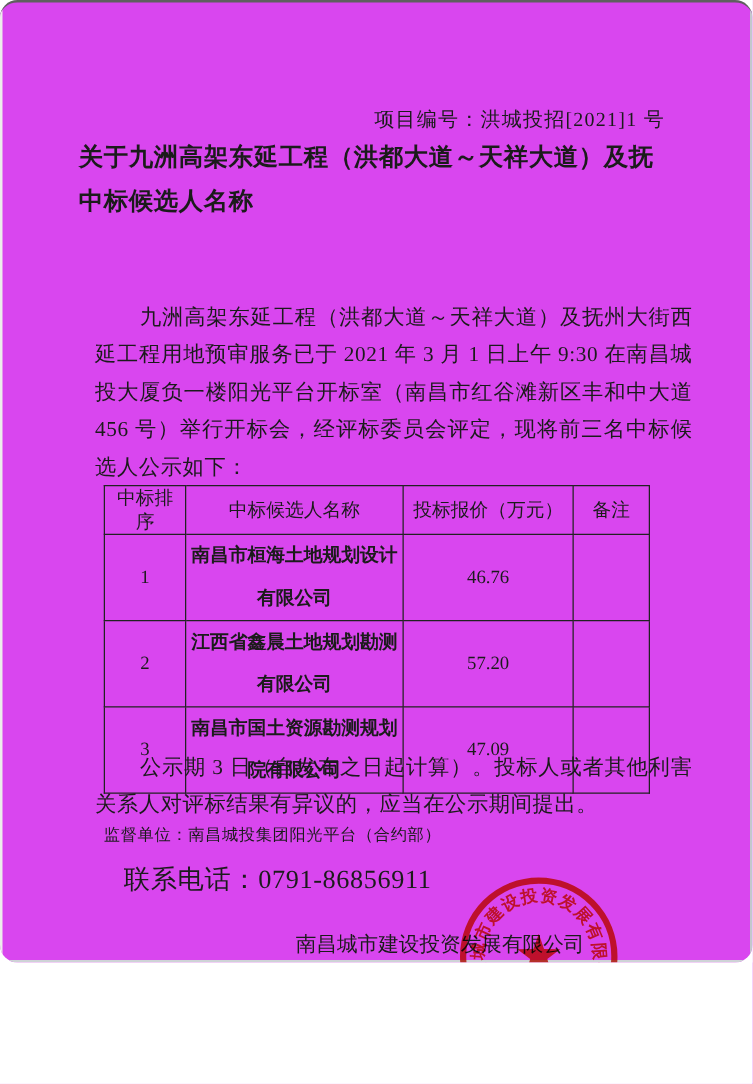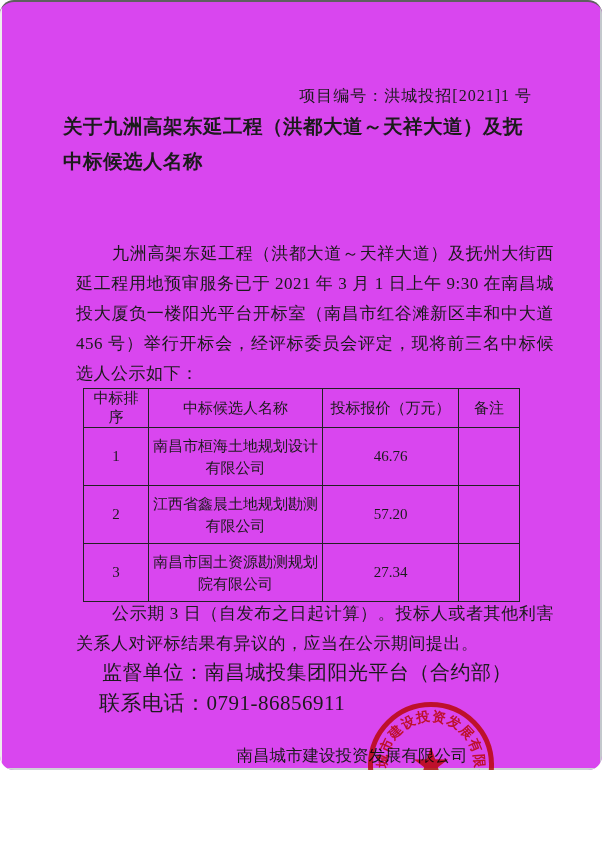--- a/index.html
+++ b/index.html
@@ -35,23 +35,23 @@
   .bid-table {
     position:absolute; top:386px; left:83px;
     border-collapse:collapse; table-layout:fixed; font-size:15px;
   }
   .bid-table th, .bid-table td {
     border:1px solid #222; text-align:center; vertical-align:middle;
     font-weight:normal; padding:0 4px; overflow:hidden;
   }
   .bid-table thead tr { height:28px; }
   .bid-table tbody tr { height:58px; }
-  .bid-table td.name-cell { line-height:22px; }
+  .bid-table td.name-cell { line-height:34px;font-weight:bold; }
 
-  .supervisor { position:absolute; top:657px; left:102px; font-size:20px; letter-spacing:0.5px; white-space:nowrap; }
+  .supervisor { position:absolute; top:657px; left:83px; font-size:13px; letter-spacing:0.5px; white-space:nowrap; }
   .phone      { position:absolute; top:687px; left:99px; font-size:21px; letter-spacing:0.5px; white-space:nowrap; }
 
   .sig-company { position:absolute; top:743px; left:230px; width:244px; text-align:center; font-size:16.5px; white-space:nowrap; }
   .sig-date    { position:absolute; top:775px; left:230px; width:244px; text-align:right; font-size:16.5px; white-space:nowrap; }
 
   .stamp {
     position:absolute; left:351px; top:683px; width:160px; height:160px;
     mix-blend-mode:multiply; opacity:0.93;
   }
 </style>
@@ -96,21 +96,21 @@
       </tr>
       <tr>
         <td>2</td>
         <td class="name-cell">江西省鑫晨土地规划勘测有限公司</td>
         <td>57.20</td>
         <td></td>
       </tr>
       <tr>
         <td>3</td>
         <td class="name-cell">南昌市国土资源勘测规划院有限公司</td>
-        <td>27.34</td>
+        <td>47.09</td>
         <td></td>
       </tr>
     </tbody>
   </table>
 
   <p class="notice">公示期 3 日（自发布之日起计算）。投标人或者其他利害关系人对评标结果有异议的，应当在公示期间提出。</p>
 
   <div class="supervisor">监督单位：南昌城投集团阳光平台（合约部）</div>
   <div class="phone">联系电话：0791-86856911</div>
 

